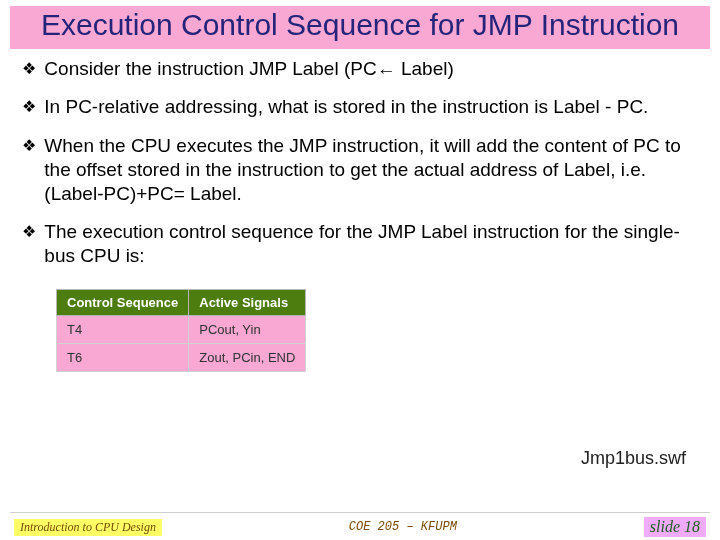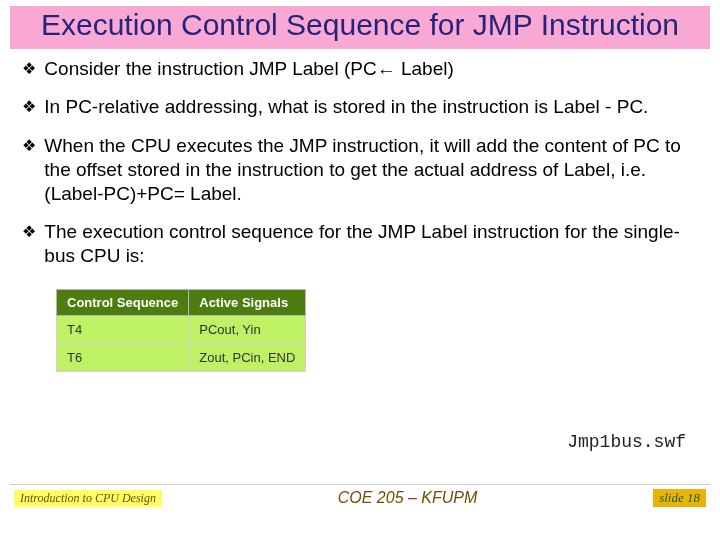--- a/index.html
+++ b/index.html
@@ -5,28 +5,28 @@
   * { box-sizing: border-box; margin: 0; padding: 0; }
   body { width: 720px; height: 540px; background: #ffffff; font-family: Arial, Helvetica, sans-serif; position: relative; overflow: hidden; }
   .title-bar { background: #f9a8d4; margin: 6px 10px 0 10px; padding: 2px 8px 6px 8px; }
   .title-bar h1 { font-family: "Comic Sans MS", "Chalkboard SE", cursive, sans-serif; font-size: 30px; font-weight: 400; color: #26247a; text-align: center; line-height: 1.15; }
   .bullets { padding: 8px 22px 6px 22px; }
   .bullet { display: flex; align-items: flex-start; margin-bottom: 15px; color: #000; font-size: 19px; line-height: 1.25; }
   .bullet .marker { flex: 0 0 auto; margin-right: 8px; margin-top: 2px; font-size: 16px; color: #000; }
   .table-wrap { margin: 0 0 0 56px; }
   table.ctrl { border-collapse: collapse; font-size: 13px; }
   table.ctrl th { background: #4d7c0f; color: #fff; font-weight: bold; text-align: left; padding: 5px 10px; border: 1px solid #b7b7b7; }
-  table.ctrl td { padding: 6px 10px; border: 1px solid #d2d2d2; color: #333; background: #bef264; }
-  .swf-label { position: absolute; right: 34px; top: 432px; font-family: Liberation Mono, monospace; font-size: 18px; color: #222; }
-  .footer { position: absolute; left: 0; right: 0; bottom: 12px; height: 44px; }
+  table.ctrl td { padding: 6px 10px; border: 1px solid #d2d2d2; color: #333; background: #f9a8d4; }
+  .swf-label { position: absolute; right: 34px; top: 448px; font-family: Liberation Sans, sans-serif; font-size: 18px; color: #222; }
+  .footer { position: absolute; left: 0; right: 0; bottom: 0; height: 28px; }
   .footer .rule { height: 1px; background: #d0d0d0; margin: 0 10px; }
   .footer .cells { display: flex; justify-content: space-between; align-items: center; padding: 4px 14px 0 14px; }
   .footer .left { background: #ffff66; font-family: Georgia, 'Times New Roman', serif; font-style: italic; font-size: 12px; color: #7a4a00; padding: 1px 6px; }
-  .footer .mid { font-family: Liberation Sans, sans-serif; font-style: italic; font-size: 16px; color: #7a4a00; }
-  .footer .right { background: #eab308; font-family: Georgia, 'Times New Roman', serif; font-style: italic; font-size: 13px; color: #206020; padding: 1px 6px; }
+  .footer .mid { font-family: Liberation Mono, monospace; font-style: italic; font-size: 12px; color: #7a4a00; }
+  .footer .right { background: #f0abfc; font-family: Georgia, 'Times New Roman', serif; font-style: italic; font-size: 16px; color: #206020; padding: 1px 6px; }
 </style>
 </head>
 <body>
 
 <div class="title-bar">
   <h1>Execution Control Sequence for JMP Instruction</h1>
 </div>
 
 <div class="bullets">
   <div class="bullet">

